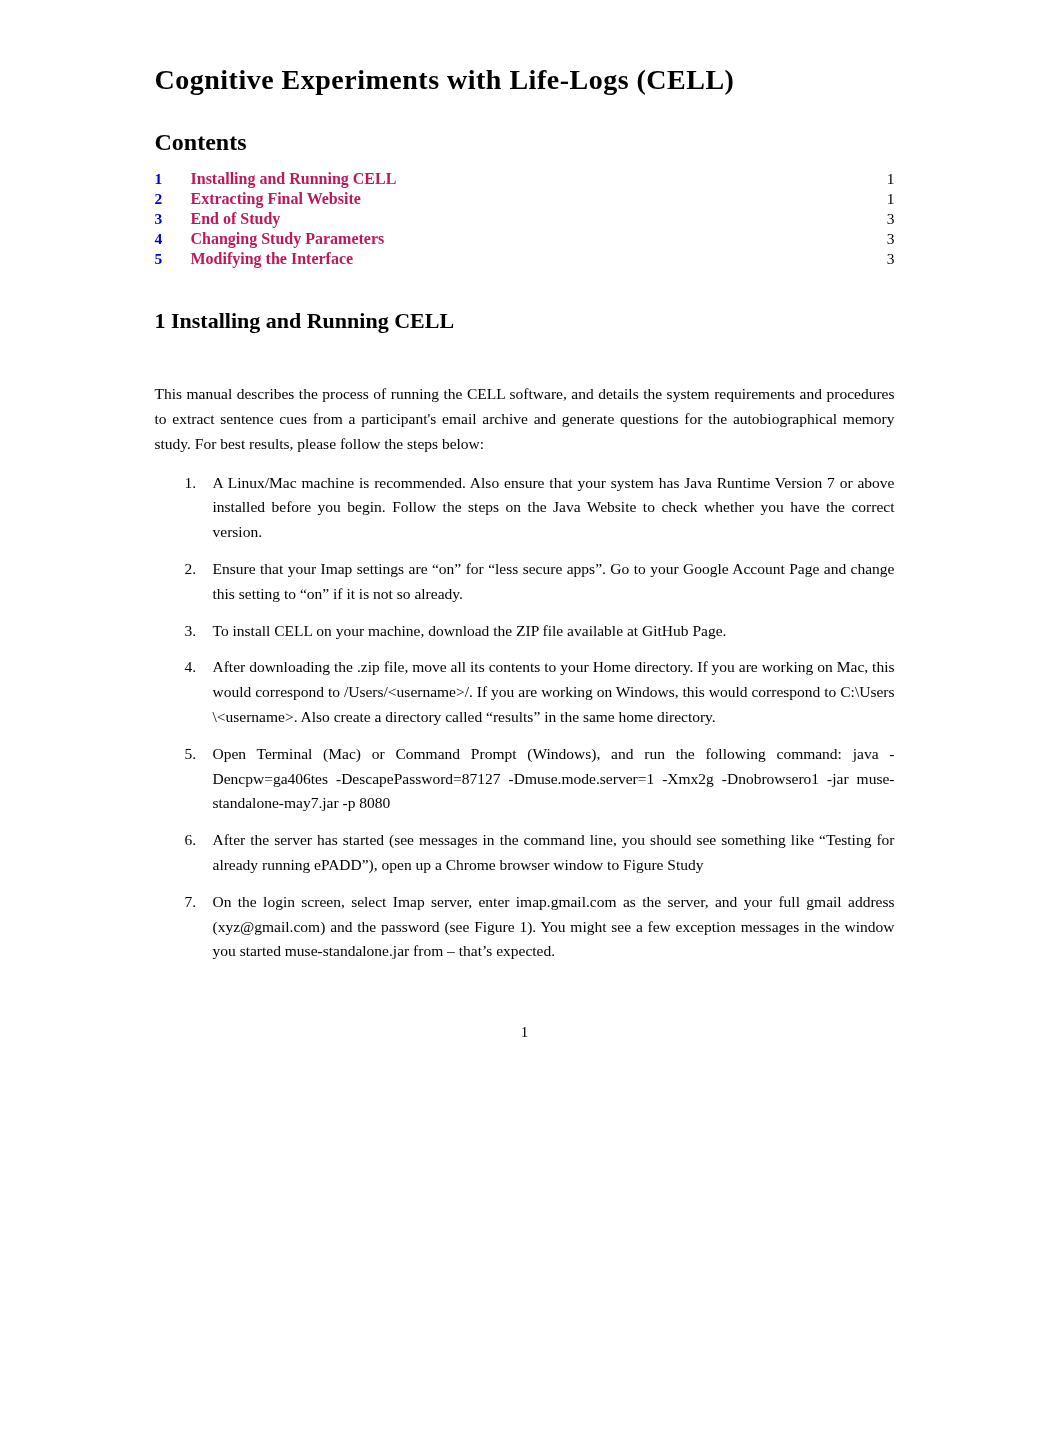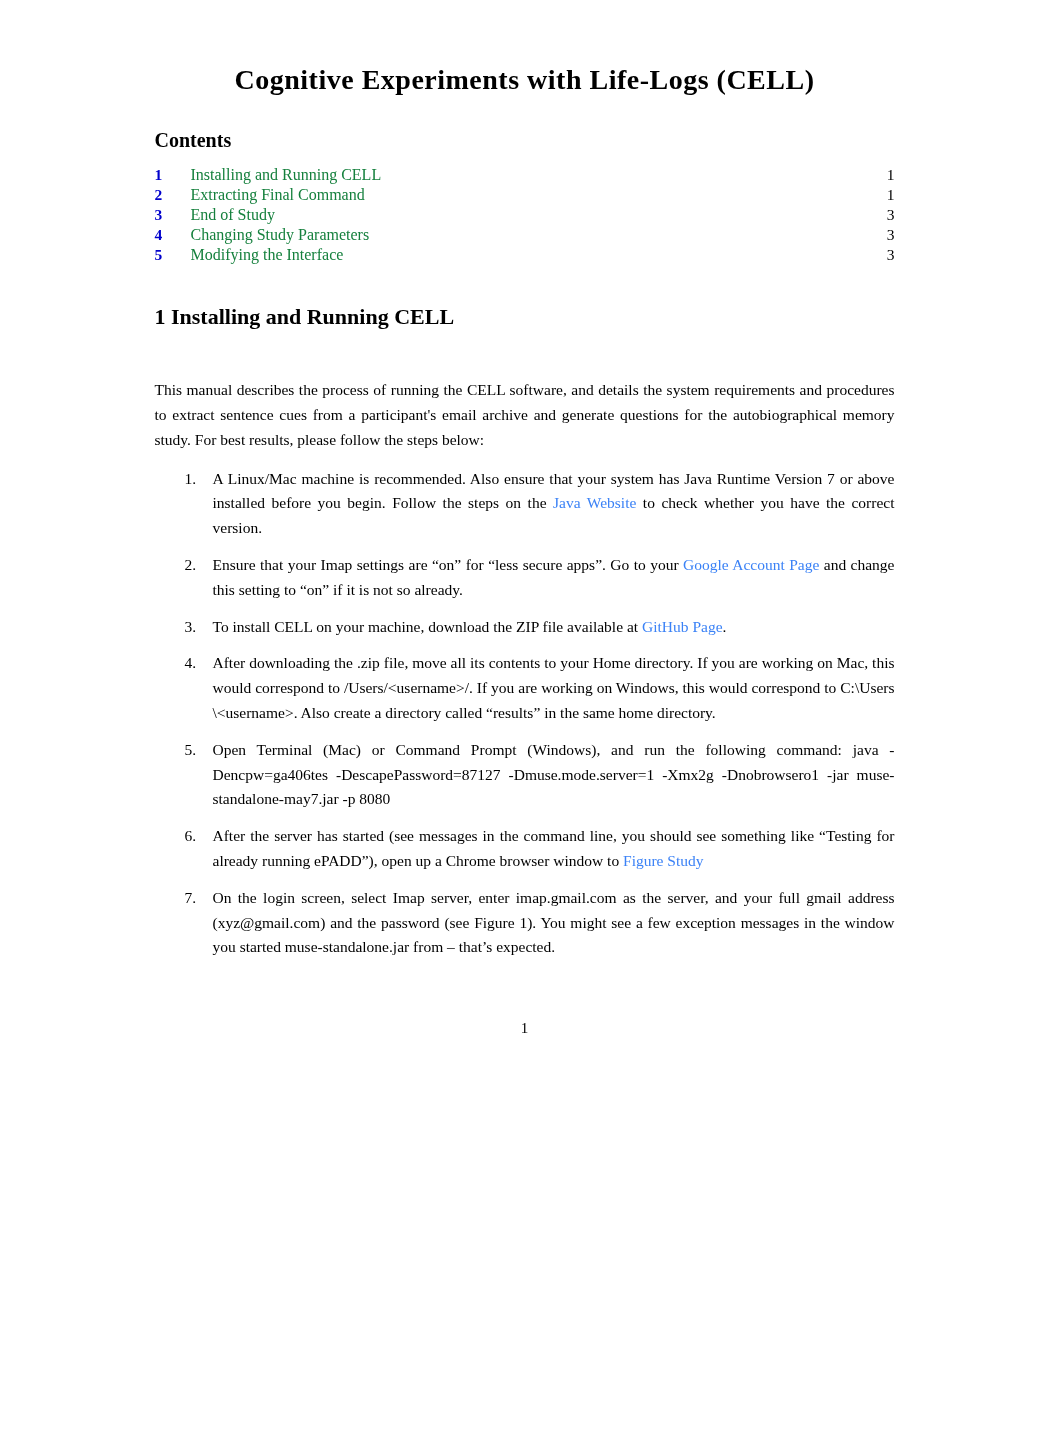--- a/index.html
+++ b/index.html
@@ -17,21 +17,20 @@
       min-height: 1447px;
     }
 
     .page {
       width: 780px;
       margin: 0 auto;
       padding: 60px 20px 80px 20px;
     }
 
     .title-block {
-      text-align: center;
       margin-bottom: 30px;
     }
 
     .main-title {
       font-size: 28px;
       font-weight: bold;
       font-family: 'Computer Modern', Georgia, serif;
       letter-spacing: 0.5px;
       line-height: 1.4;
       margin-bottom: 6px;
@@ -50,35 +49,35 @@
       margin-top: 18px;
       margin-bottom: 50px;
       font-family: Georgia, serif;
     }
 
     .contents-section {
       margin-bottom: 40px;
     }
 
     .contents-heading {
-      font-size: 20px;
+      font-size: 24px;
       font-weight: bold;
       margin-bottom: 14px;
       font-family: Georgia, serif;
     }
 
     .toc-number {
       width: 30px;
       color: #0000cc;
       font-weight: bold;
     }
 
     .toc-link {
-      color: #15803d;
-      font-weight: normal;
+      color: #be185d;
+      font-weight: bold;
       text-decoration: none;
     }
 
     .toc-page {
       text-align: right;
       width: 30px;
       font-weight: normal;
       color: #000;
     }
 
@@ -119,21 +118,21 @@
       min-width: 28px;
       font-weight: normal;
       flex-shrink: 0;
     }
 
     .list-content {
       flex: 1;
     }
 
     .link-blue {
-      color: #3b82f6;
+      color: #000000;
       text-decoration: none;
     }
 
     .page-number {
       text-align: center;
       margin-top: 60px;
       font-size: 15px;
       font-family: Georgia, serif;
     }
 
@@ -180,21 +179,21 @@
         <span class="toc-number toc-entry-num">1</span>
         <a class="toc-link" href="#">Installing and Running CELL</a>
       </div>
       <div class="toc-fill"></div>
       <span class="toc-page toc-entry-num">1</span>
     </div>
 
     <div class="toc-entry">
       <div class="toc-entry-left">
         <span class="toc-number toc-entry-num">2</span>
-        <a class="toc-link" href="#">Extracting Final Command</a>
+        <a class="toc-link" href="#">Extracting Final Website</a>
       </div>
       <div class="toc-fill"></div>
       <span class="toc-page toc-entry-num">1</span>
     </div>
 
     <div class="toc-entry">
       <div class="toc-entry-left">
         <span class="toc-number toc-entry-num">3</span>
         <a class="toc-link" href="#">End of Study</a>
       </div>

